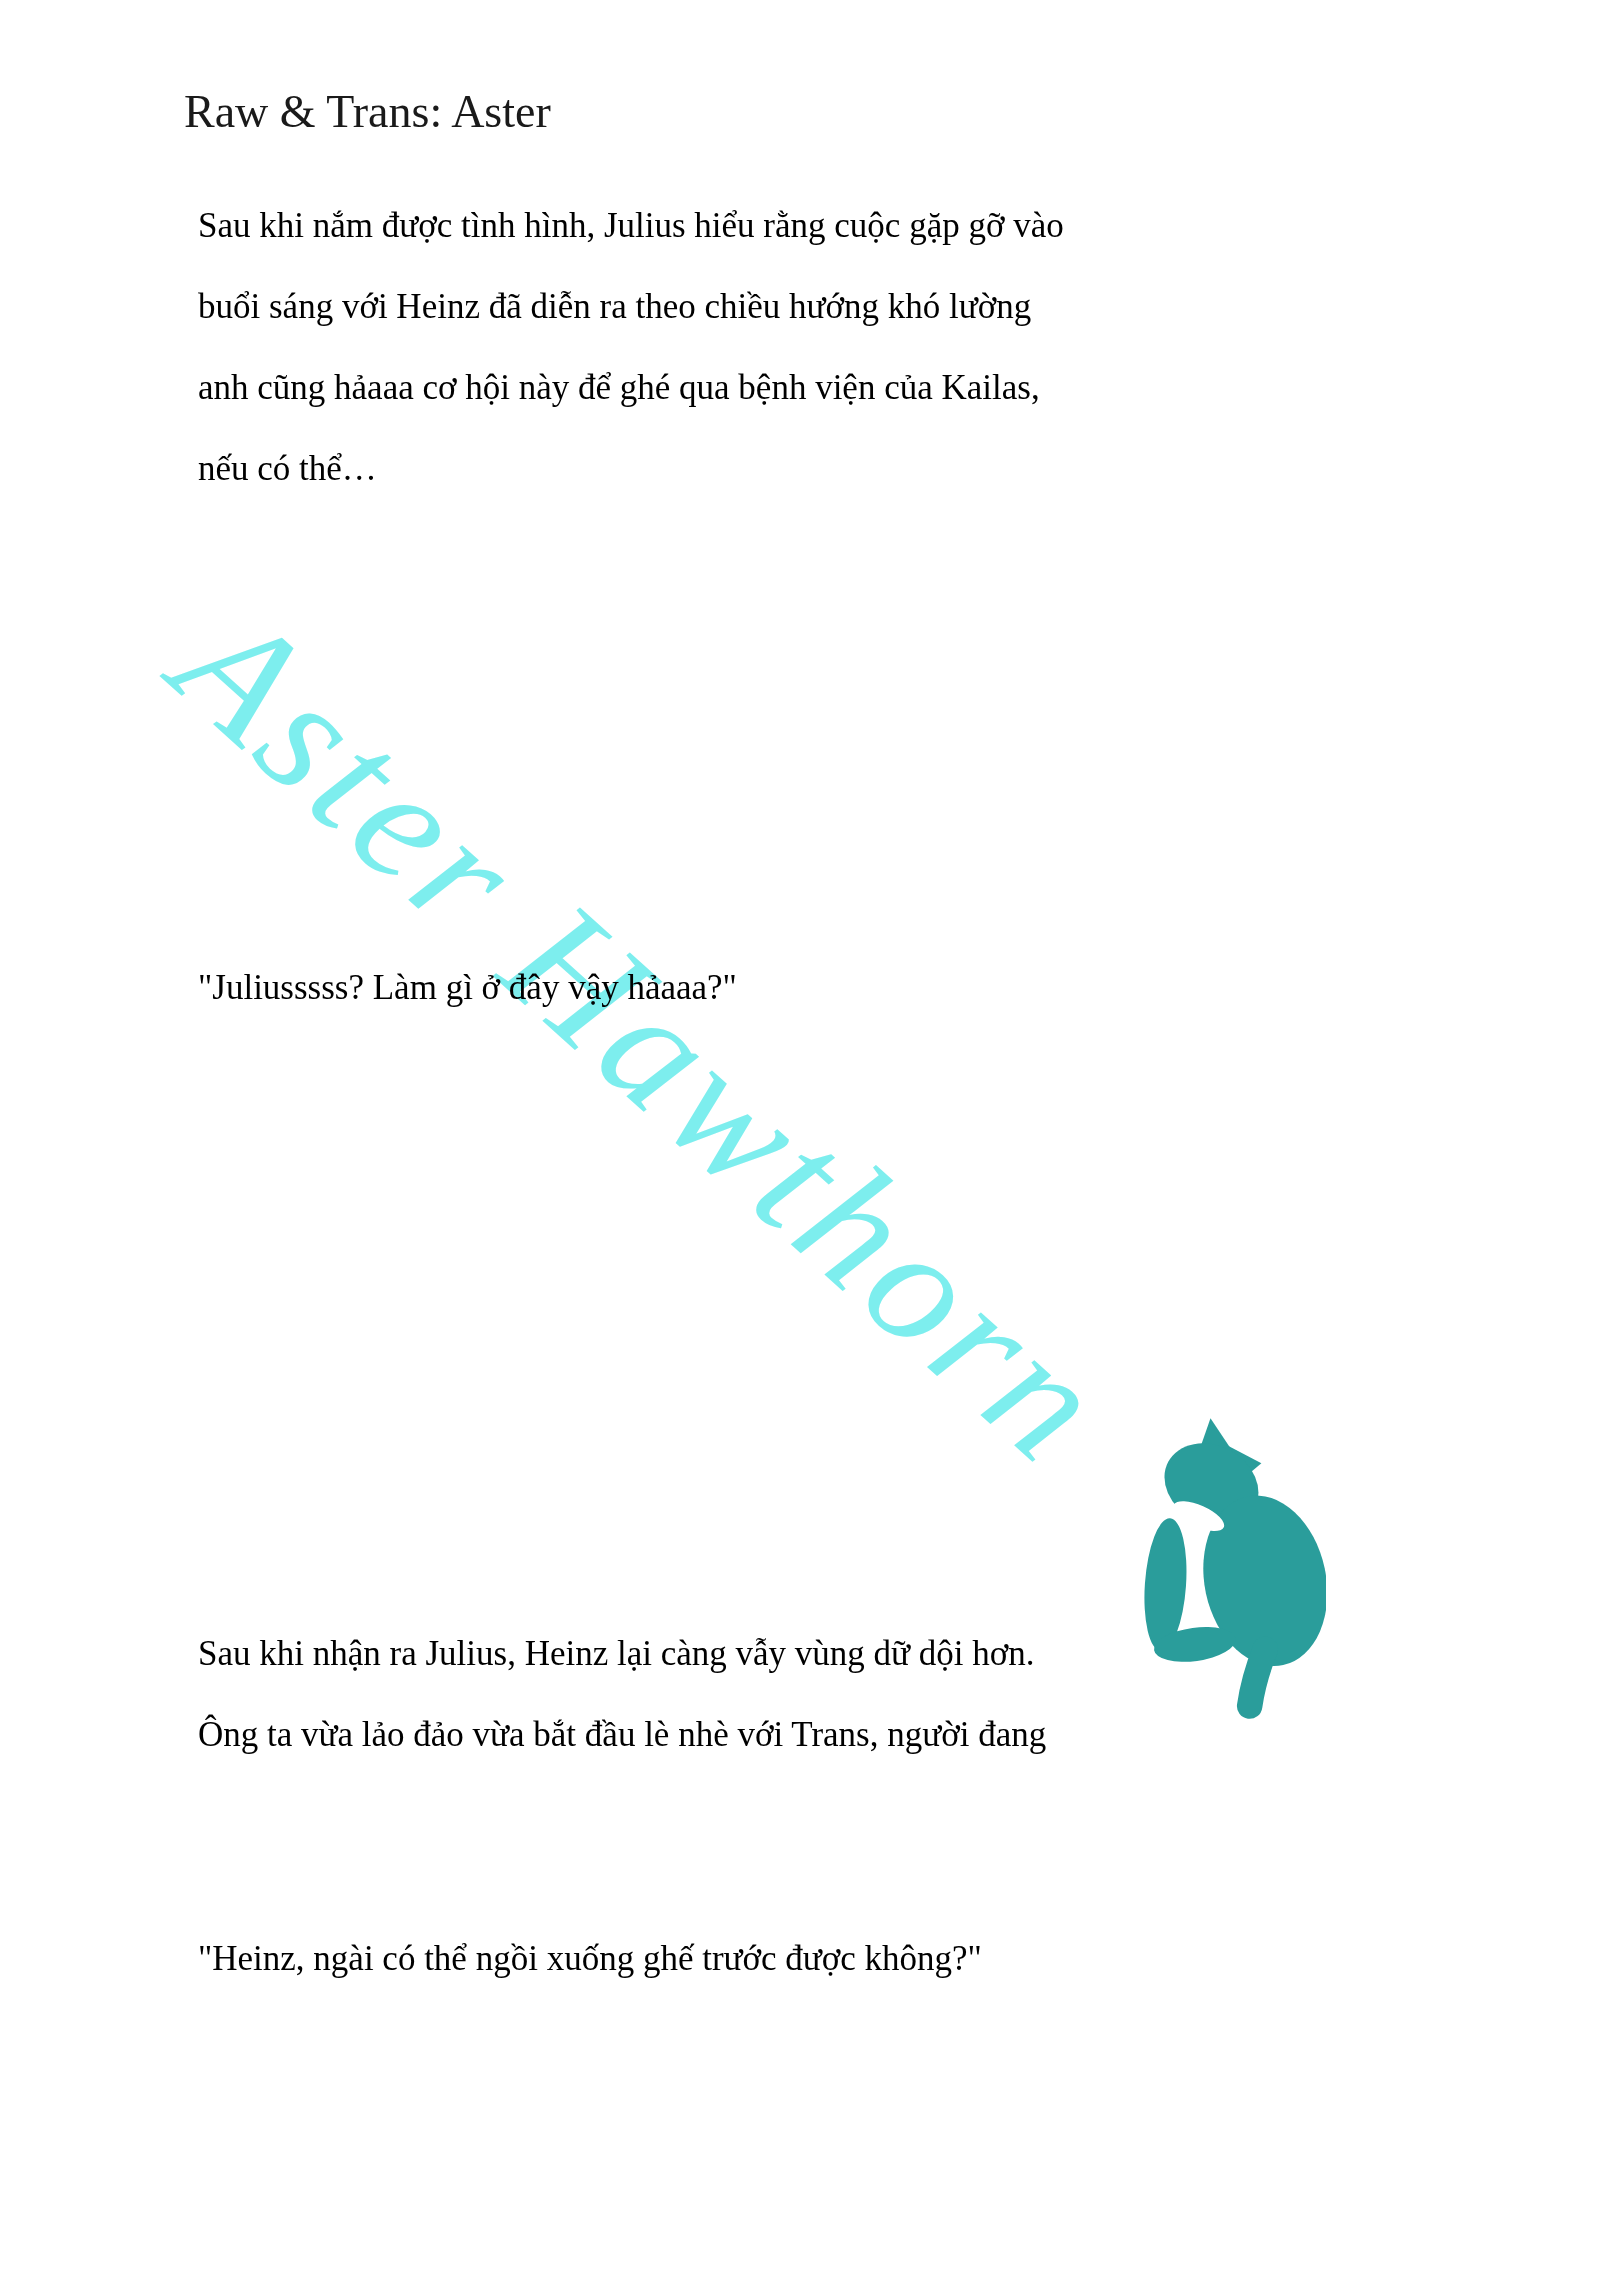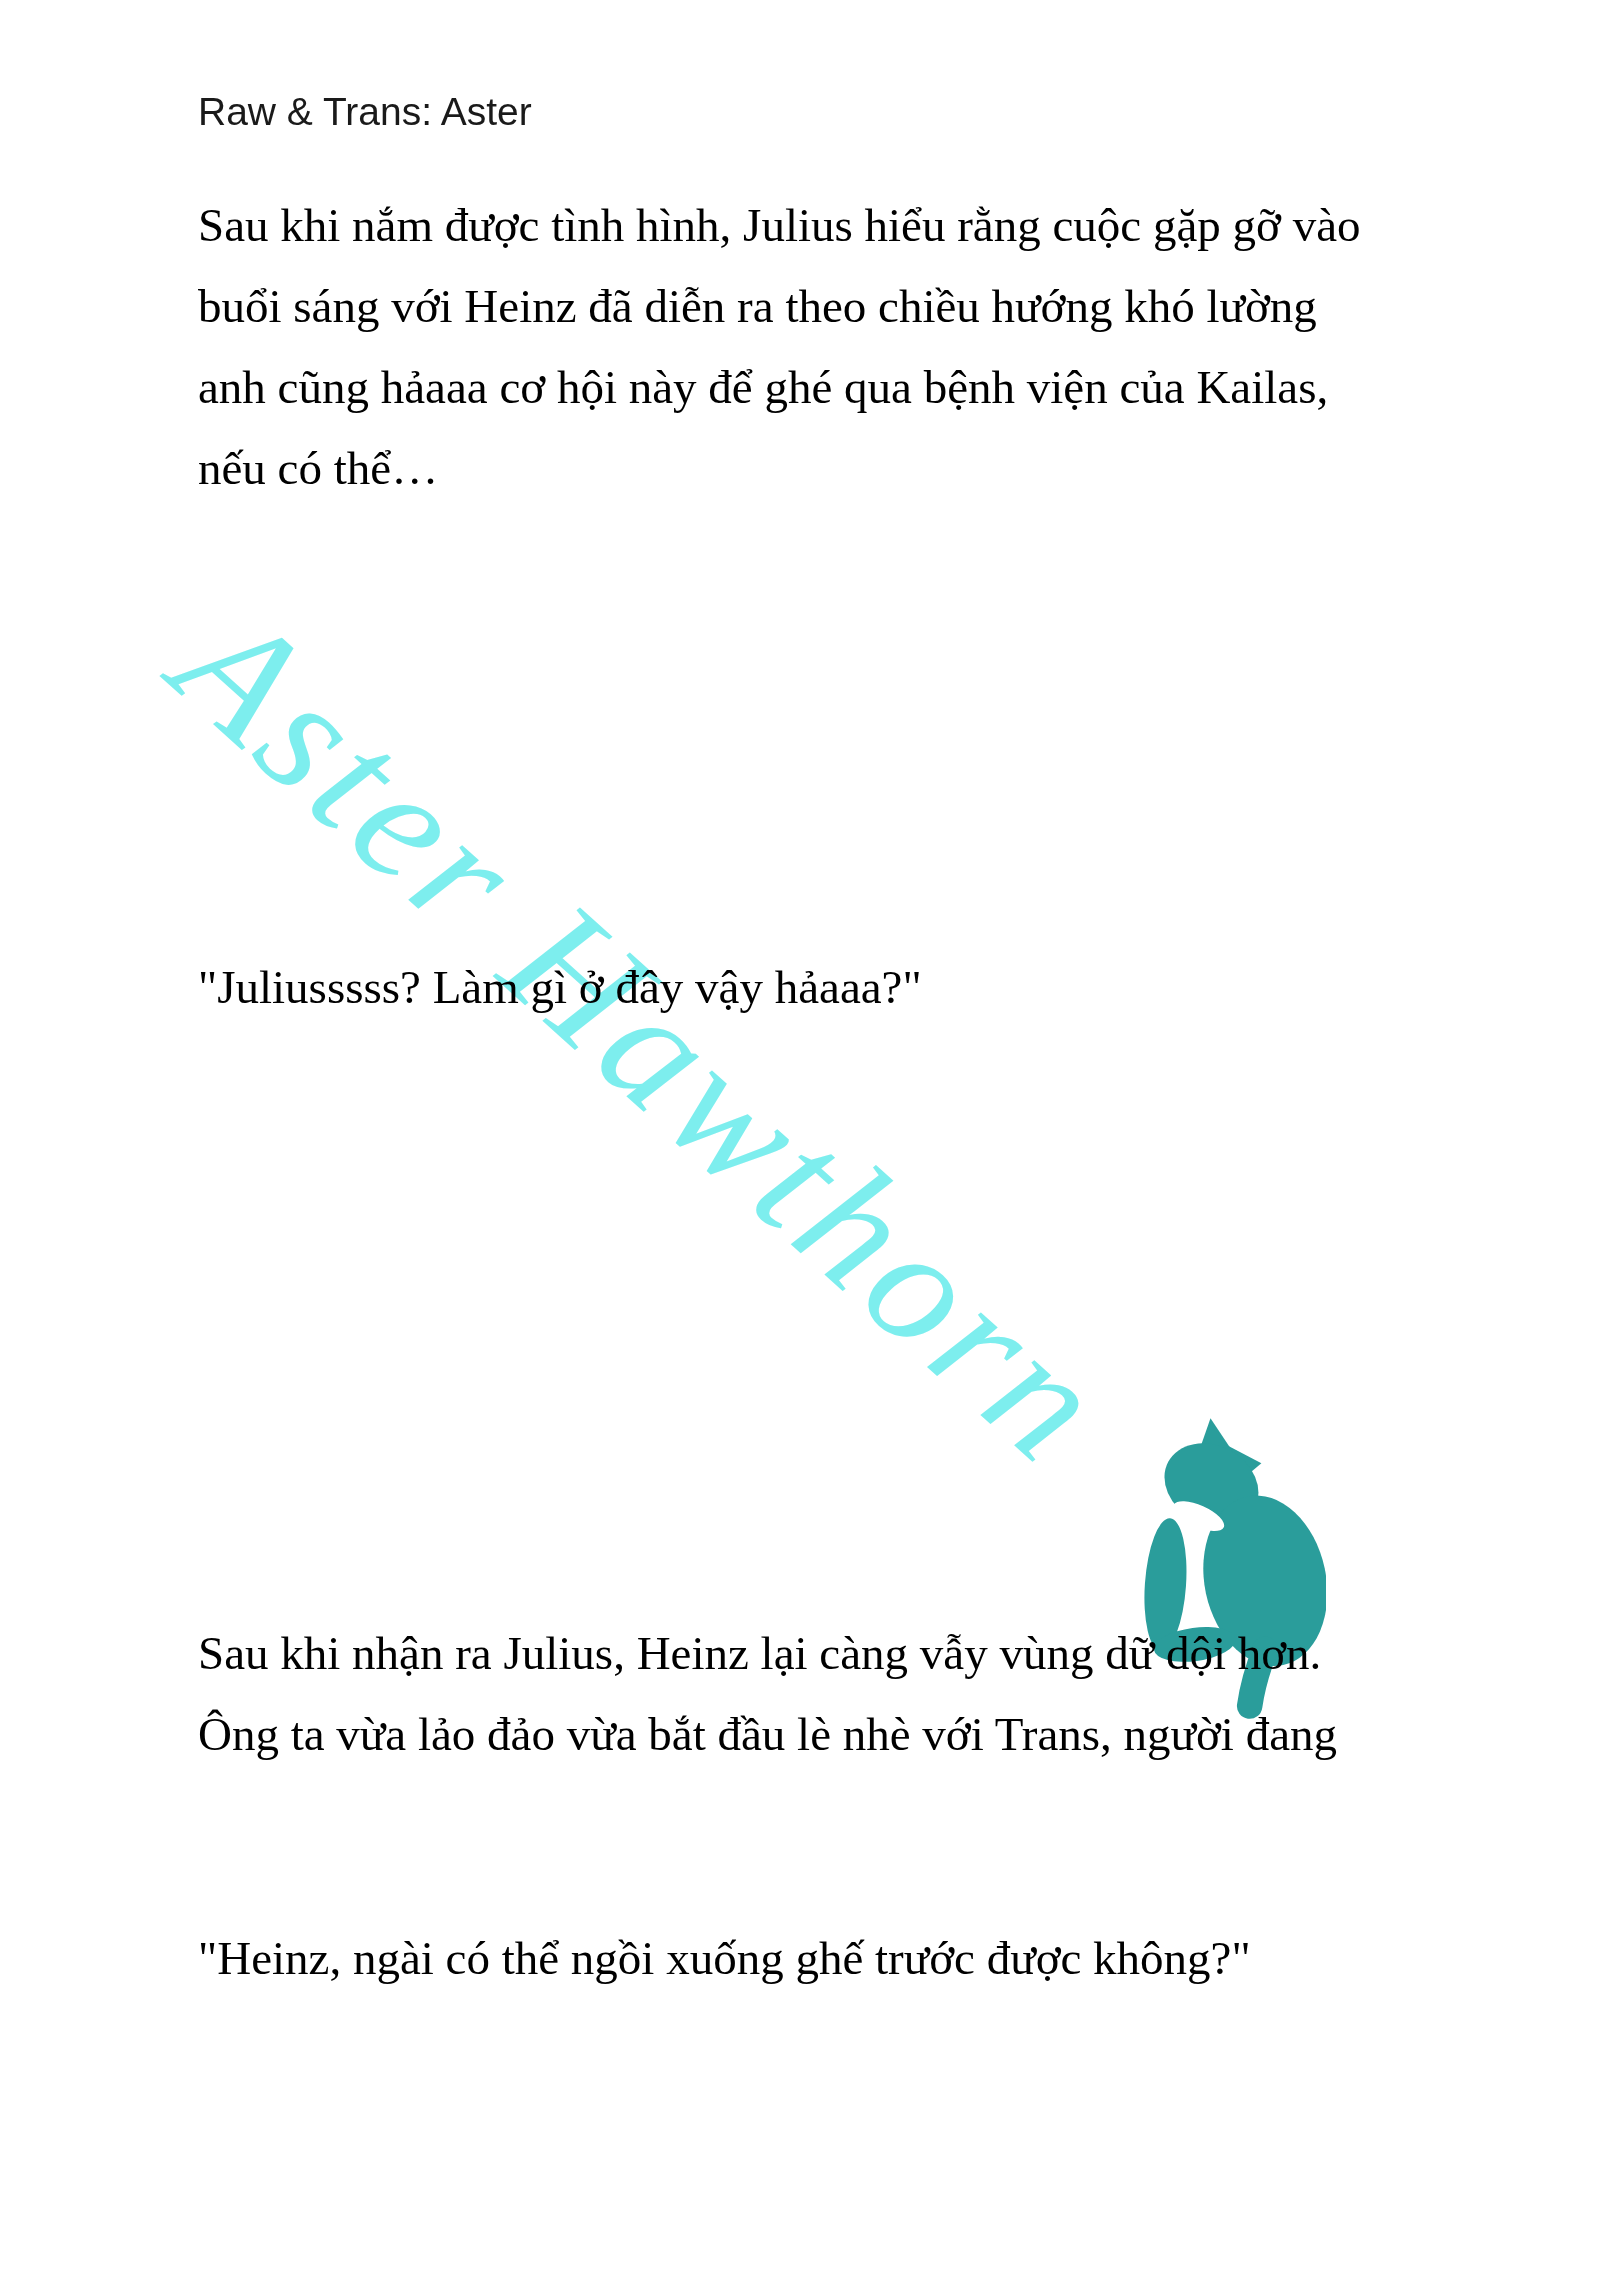--- a/index.html
+++ b/index.html
@@ -5,23 +5,23 @@
   html,body{margin:0;padding:0;background:#e8e8e8;}
   .page{
     position:relative;
     width:1621px;height:2293px;
     background:#ffffff;
     overflow:hidden;
     font-family:"Liberation Serif", serif;
   }
   .credit{
     position:absolute;
-    left:198px;top:92px;
-    font-family:Liberation Sans, sans-serif;
-    font-size:39px;line-height:39px;
+    left:184px;top:92px;
+    font-family:Liberation Serif, serif;
+    font-size:46px;line-height:39px;
     color:#1a1a1a;
     white-space:nowrap;
   }
   .watermark{
     position:absolute;
     left:260px;top:578px;
     font-family:"Liberation Serif", serif;
     font-style:italic;
     font-size:167px;
     line-height:1;
@@ -34,21 +34,21 @@
   .cat-svg{
     position:absolute;
     left:1140px;top:1416px;
     width:186px;height:309px;
   }
   .cat-neck{fill:#ffffff;}
   .paragraph{
     position:absolute;
     left:198px;
     color:#000000;
-    font-size:47px;
+    font-size:35px;
     line-height:81px;
   }
   .text-line{white-space:nowrap;}
 </style>
 </head>
 <body>
 
 <div class="page">
 
   <div class="watermark" style="color: rgb(125, 238, 238);">Aster Hawthorn</div>

